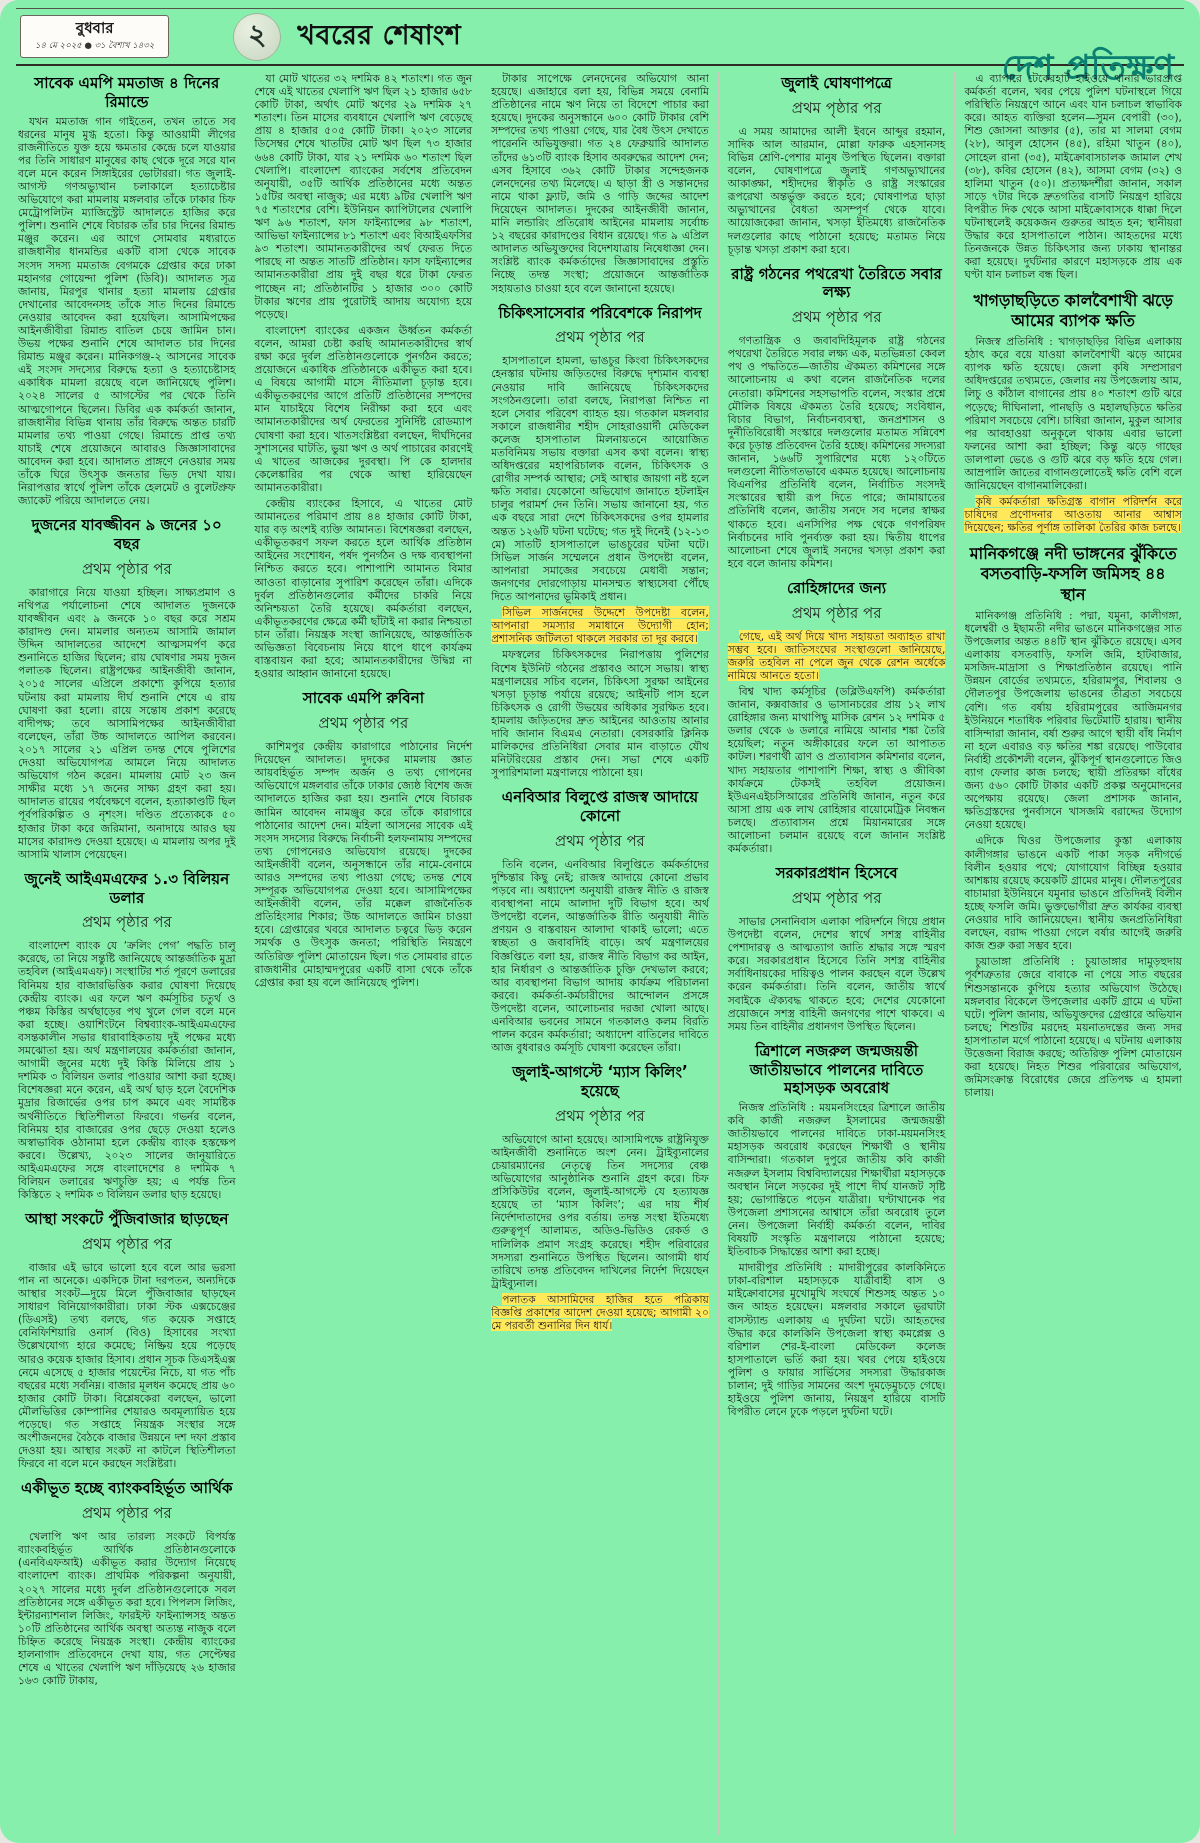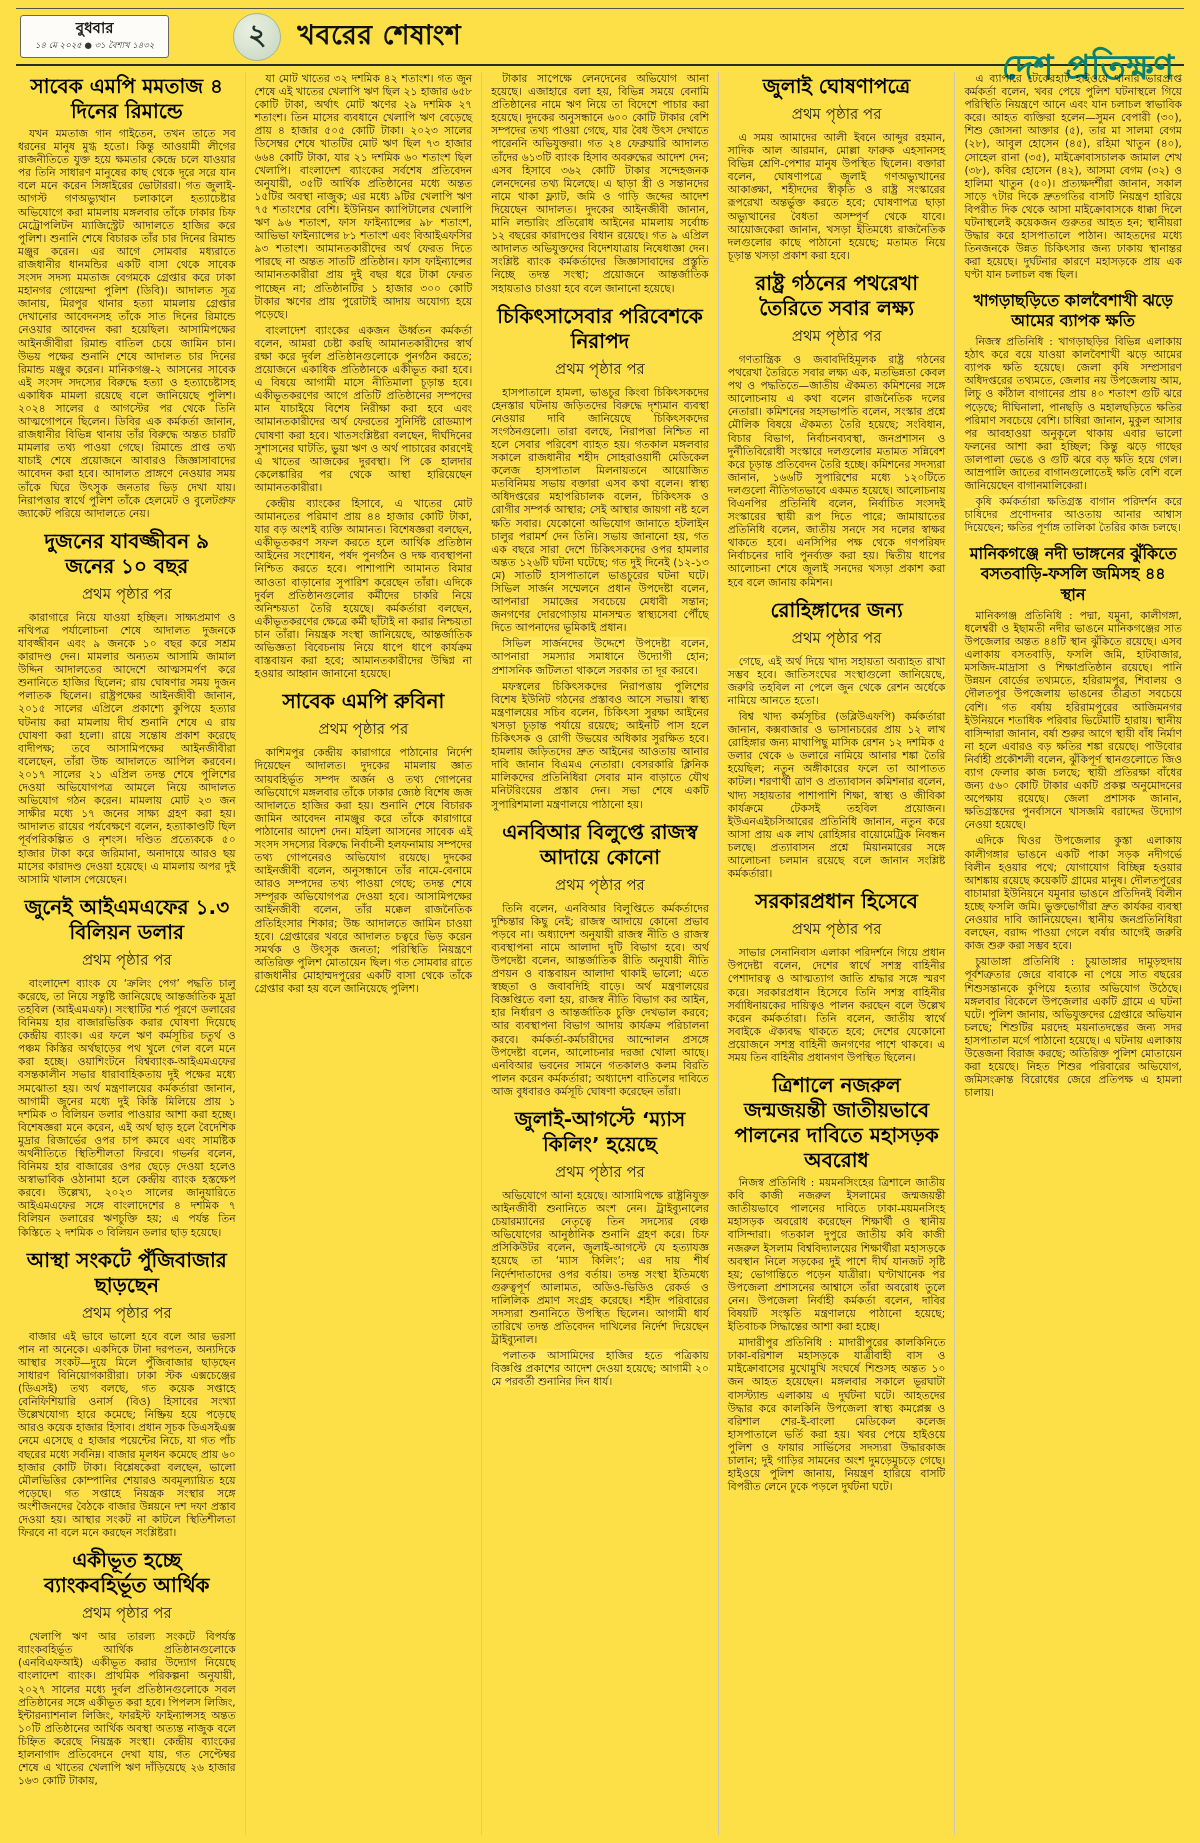--- a/index.html
+++ b/index.html
@@ -1,38 +1,38 @@
 <!DOCTYPE html>
 <html><head>
 <meta charset="utf-8">
 <style>
   html,body{margin:0;padding:0;background:#e8e6e0;}
-  .page{position:relative;width:1200px;height:1843px;margin:0 auto;background:#fde047;
-        font-family:"DejaVu Sans","Liberation Sans",sans-serif;color:#1b1b1b;overflow:hidden;}
+  .page{position:relative;width:1200px;height:1843px;margin:0 auto;background:#86efac;
+        font-family:"DejaVu Sans","Liberation Sans",sans-serif;color:#1b1b1b;overflow:hidden;border-radius:19px;}
   
   .header{position:absolute;top:8px;left:16px;right:16px;height:58px;display:flex;align-items:center;
           border-top:1px solid #55524a;border-bottom:2px solid #2e2b26;box-sizing:border-box;padding:4px 4px;}
   .datebox{border:1px solid #6b675e;border-radius:3px;padding:4px 14px;text-align:center;margin-right:64px;background:#fdfcf9;}
   .day{font-size:15px;font-weight:bold;line-height:1.1;}
   .dateline{font-size:8.5px;margin-top:2px;color:#333;font-style:italic;}
   .pagenum-wrap{width:46px;height:46px;border-radius:50%;
                 background:radial-gradient(circle at 35% 30%, #e9f0e1, #c6d6c0);
                 display:flex;align-items:center;justify-content:center;margin-right:16px;border:1px solid #9fb49a;}
   .pagenum{font-size:28px;font-weight:bold;color:#223329;}
   .section-title{font-size:27px;font-weight:bold;letter-spacing:.5px;color:#111;}
   .masthead{margin-left:auto;text-align:center;padding-right:6px;}
   .tagline{font-size:8px;color:#4a4a4a;margin-bottom:2px;}
   .logo{font-size:34px;font-weight:bold;line-height:1;color:#0b7f70;}
   
   .columns{position:absolute;top:72px;left:16px;right:16px;bottom:8px;display:flex;}
   .column{flex:1 1 0;padding:0 9px;border-right:1px solid #ccc7ba;overflow:hidden;box-sizing:border-box;}
   .column:first-child{padding-left:2px;}
   .column:last-child{border-right:none;padding-right:2px;}
   h2.headline, h2.headline-lg{font-weight:bold;text-align:center;margin:9px 2px 3px;color:#000;}
-  h2.headline{font-size:20px;line-height:1.25;}
+  h2.headline{font-size:15px;line-height:1.25;}
   h2.headline-lg{font-size:16px;line-height:1.3;}
   .column > h2:first-child{margin-top:2px;}
   .subnote{font-size:15px;text-align:center;margin:0 0 4px;color:#222;}
   p.para{font-size:10.6px;line-height:13.1px;text-align:justify;margin:0 0 3px;text-indent:11px;}
   .hl{background:#ffe85a;}
 </style>
 </head>
 <body>
 
 <div class="page">

